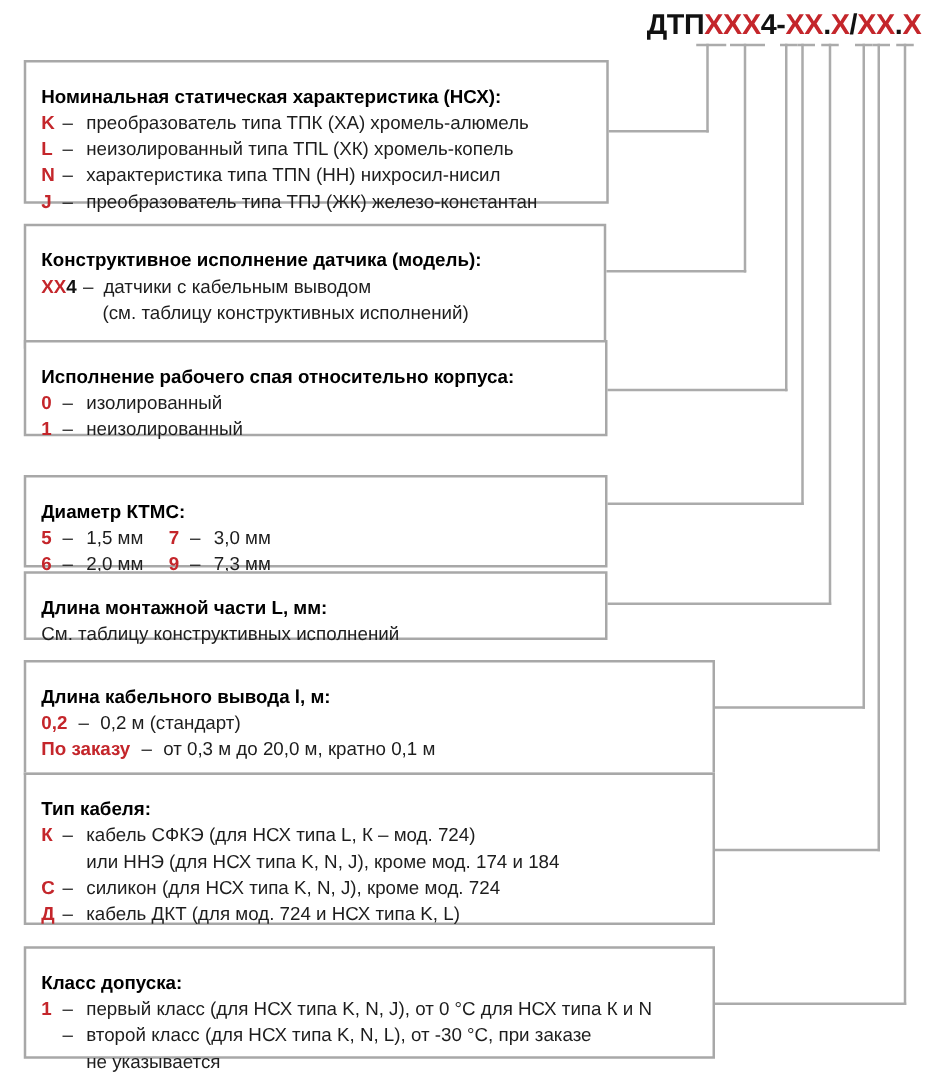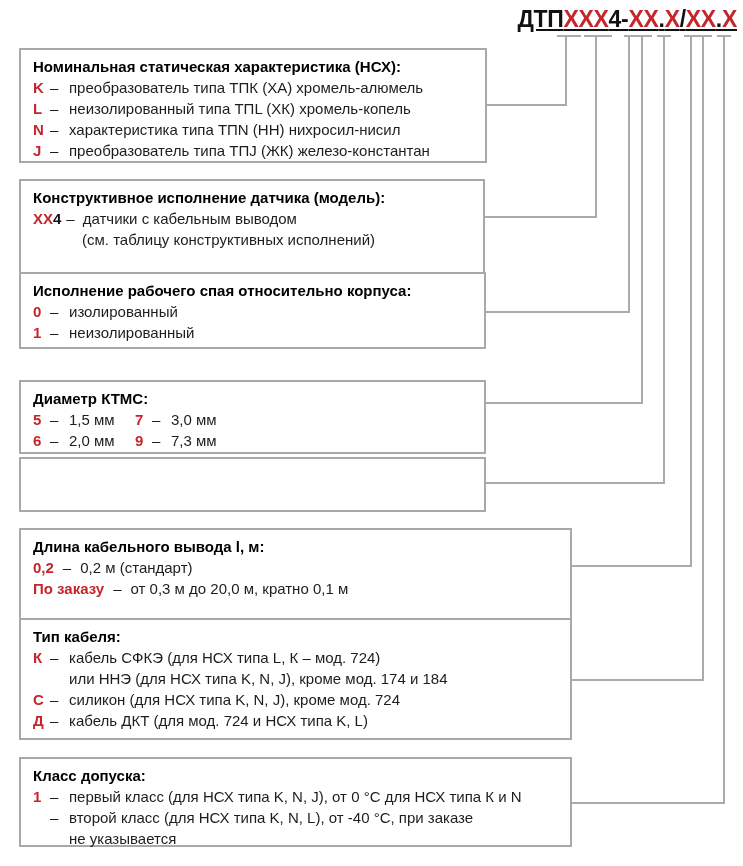--- a/index.html
+++ b/index.html
@@ -7,32 +7,32 @@
     --line:#ABABAB;
     --border:#A8A8A8;
     --ink:#1D1D1D;
   }
   *{margin:0;padding:0;box-sizing:border-box;}
   html,body{background:#fff;}
   body{font-family:"Liberation Sans","DejaVu Sans",sans-serif;color:var(--ink);}
   .stage{position:relative;width:743px;height:866px;background:#fff;overflow:hidden;}
 
   
-  .code{position:absolute;top:6px;right:6px;font-size:23px;font-weight:800;letter-spacing:-0.3px;color:#111;white-space:nowrap;text-decoration:underline;}
+  .code{position:absolute;top:6px;right:6px;font-size:23px;font-weight:800;letter-spacing:-0.3px;color:#111;white-space:nowrap;}
   .code .red{color:var(--red);}
 
   
   .cap,.vline,.hline{position:absolute;background:var(--line);}
   .cap{height:2px;top:35px;}
   .vline{width:2px;top:35px;}
   .hline{height:2px;}
 
   
   .box{position:absolute;left:19px;border:2px solid var(--border);background:#fff;
-       padding:6px 12px 0 12px;font-size:15px;line-height:21px;}
+       padding:17px 12px 0 12px;font-size:15px;line-height:21px;}
   .box-title{font-weight:700;color:#000;}
   .row{display:flex;align-items:flex-start;}
   .k{color:var(--red);font-weight:700;min-width:17px;flex:0 0 auto;}
   .d{min-width:19px;flex:0 0 auto;}
   .t{flex:1 1 auto;}
   .indent{padding-left:36px;}
 
   
   .row-model .kr{color:var(--red);font-weight:700;}
   .row-model .kb{font-weight:700;color:#111;}
@@ -148,20 +148,22 @@
       </div>
       <div class="row">
         <span class="k">9</span>
           <span class="d">–</span>
           <span class="t">7,3 мм</span>
       </div>
     </div>
   </section>
 
   <section class="box" style="top:457px;width:467px;height:55px">
+    <div class="box-title">Длина монтажной части L, мм:</div>
+    <div>См. таблицу конструктивных исполнений</div>
   </section>
 
   <section class="box" style="top:528px;width:553px;height:92px">
     <div class="box-title">Длина кабельного вывода l, м:</div>
     <div class="row row-free">
       <span class="kf">0,2</span>
         <span class="df">–</span>
         <span class="t">0,2 м (стандарт)</span>
     </div>
     <div class="row row-free">
@@ -194,18 +196,18 @@
   <section class="box" style="top:757px;width:553px;height:90px">
     <div class="box-title">Класс допуска:</div>
     <div class="row">
       <span class="k">1</span>
         <span class="d">–</span>
         <span class="t">первый класс (для НСХ типа K, N, J), от 0 °C для НСХ типа К и N</span>
     </div>
     <div class="row">
       <span class="k"></span>
         <span class="d">–</span>
-        <span class="t">второй класс (для НСХ типа K, N, L), от -40 °C, при заказе</span>
+        <span class="t">второй класс (для НСХ типа K, N, L), от -30 °C, при заказе</span>
     </div>
     <div class="indent">не указывается</div>
   </section>
 
 </div>
 
 </body></html>

